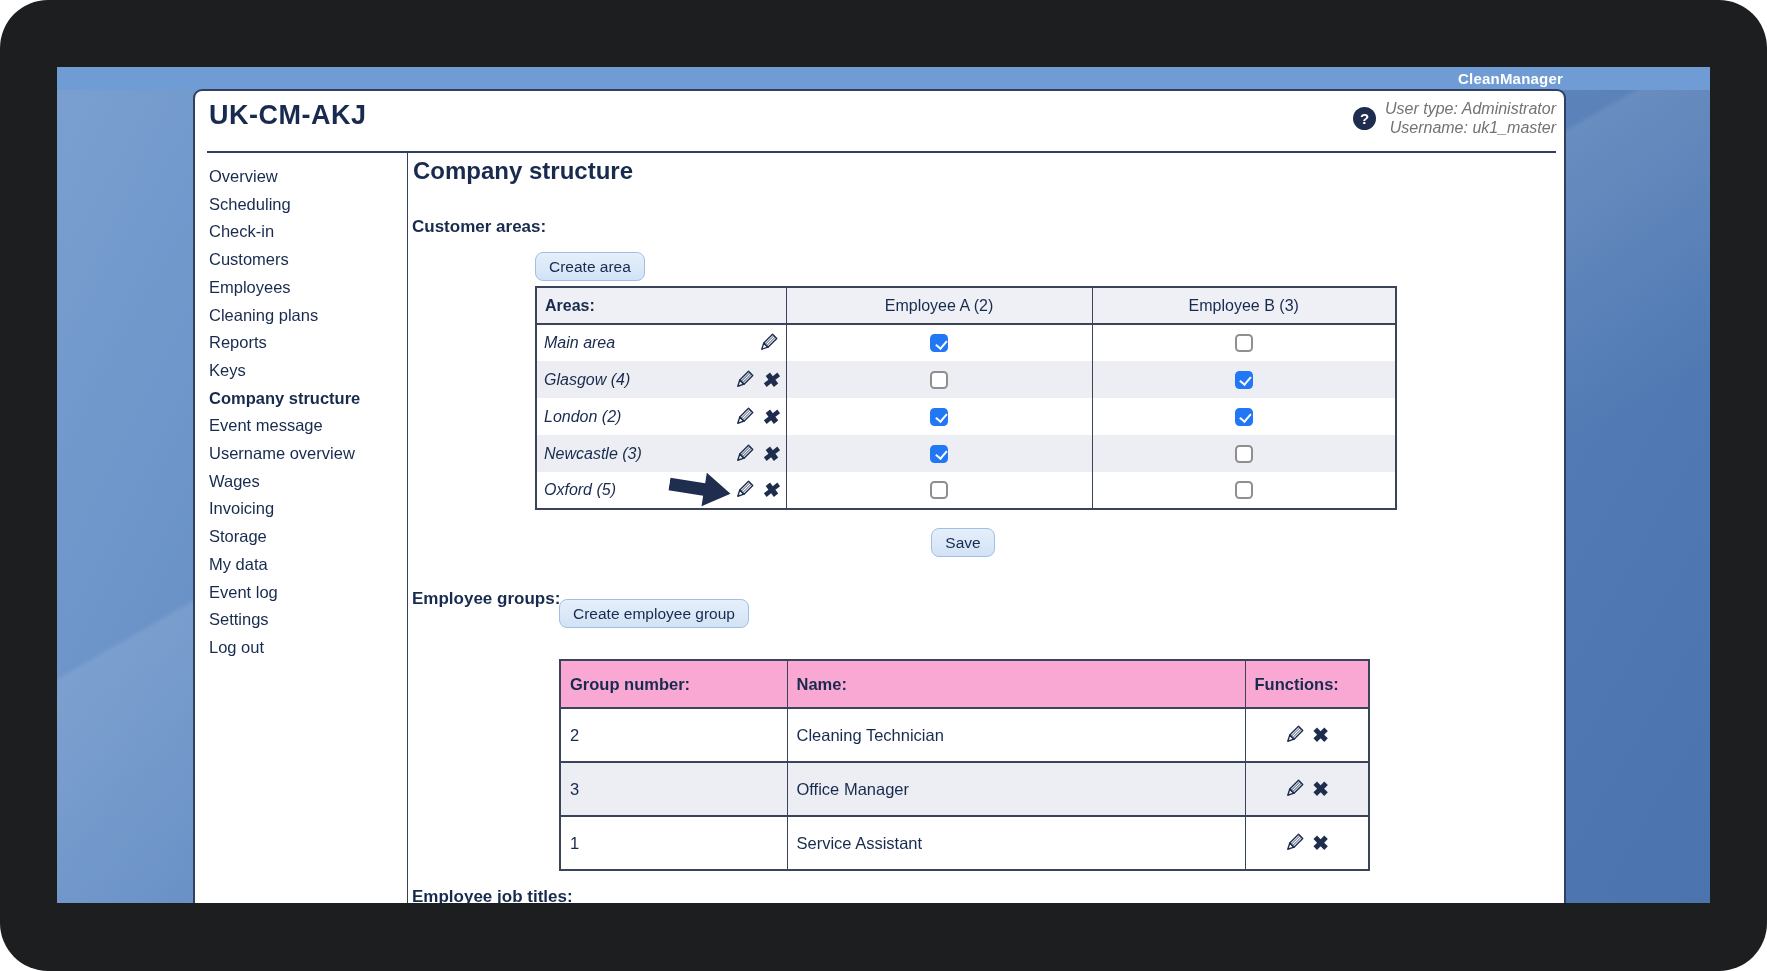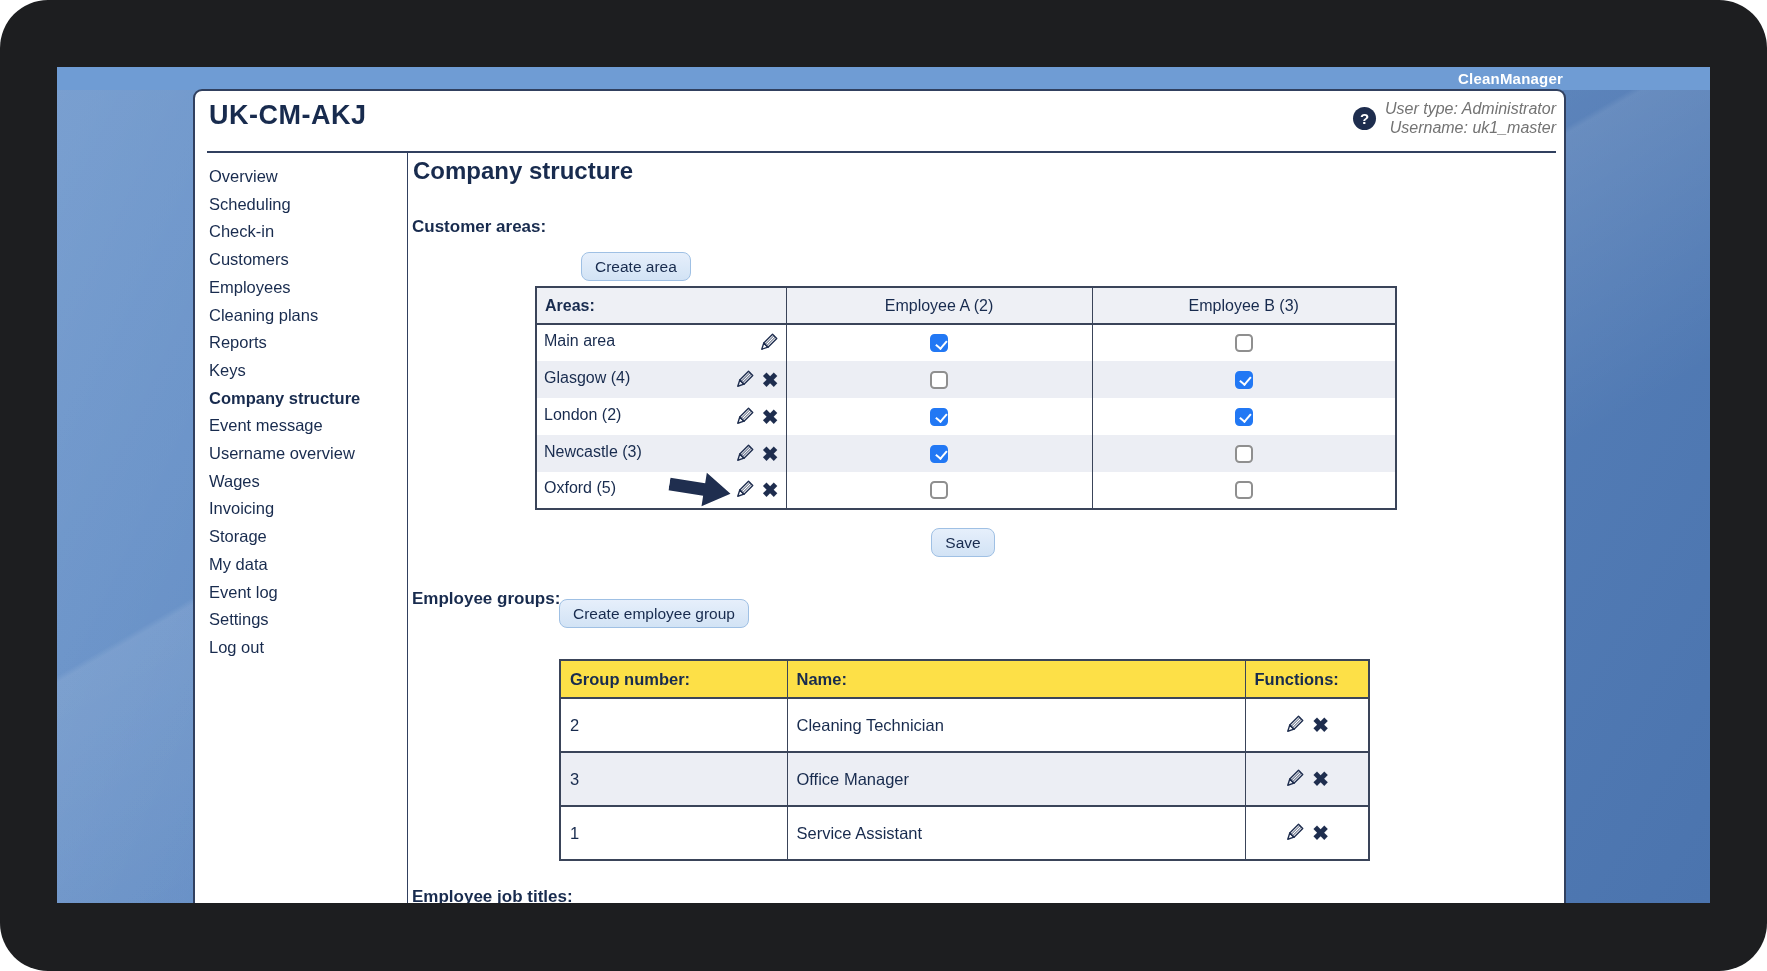--- a/index.html
+++ b/index.html
@@ -47,45 +47,45 @@
   .content{position:relative;flex:1;}
   .page-heading{position:absolute;left:5px;top:4px;margin:0;font-size:24px;font-weight:bold;}
   .section-label{position:absolute;font-size:17px;font-weight:bold;}
   .lbl-areas{left:4px;top:64px;text-align:right;}
   .lbl-groups{left:4px;top:436px;}
   .lbl-jobs{left:4px;top:734px;}
 
   .btn{position:absolute;background:linear-gradient(#e6effb,#d2e3f5);border:1px solid #9fc0e4;
        border-radius:8px;color:#182b4e;font-size:15.5px;font-family:"Liberation Sans",sans-serif;
        padding:4px 13px;height:29px;box-sizing:border-box;cursor:pointer;}
-  .btn-create-area{left:127px;top:99px;margin-left:46px;}
+  .btn-create-area{left:127px;top:99px;}
   .btn-save{left:523px;top:375px;width:64px;}
   .btn-create-group{left:151px;top:446px;}
 
   table{border-collapse:collapse;table-layout:fixed;}
   .areas-table{position:absolute;left:127px;top:133px;width:860px;
        border:2px solid #3a4459;font-size:16px;}
   .areas-table th,.areas-table td{border-left:1px solid #3a4459;padding:0;height:37px;box-sizing:border-box;}
   .areas-table th:first-child,.areas-table td:first-child{border-left:none;}
   .areas-table thead th{background:#eef0f5;border-bottom:2px solid #3a4459;font-weight:normal;}
   .areas-table thead th.h-areas{text-align:left;padding-left:8px;font-weight:bold;}
   .areas-table col.c1{width:250px;} .areas-table col.c2{width:306px;} .areas-table col.c3{width:304px;}
   .areas-table tbody tr:nth-child(even){background:#ecEEf4;background:#eceef4;}
   .c-name{padding:0 7px !important;}
-  .name-wrap{display:flex;justify-content:space-between;}
+  .name-wrap{display:flex;align-items:center;justify-content:space-between;font-style:italic;}
   .icons{display:flex;align-items:center;gap:7px;}
   .c-check{text-align:center;}
 
   .groups-table{position:absolute;left:151px;top:506px;width:809px;
        border:2px solid #3a4459;font-size:16.5px;}
   .groups-table col.g1{width:227px;} .groups-table col.g2{width:458px;} .groups-table col.g3{width:124px;}
   .groups-table th,.groups-table td{border-left:1.5px solid #3a4459;text-align:left;
        padding-left:9px;box-sizing:border-box;}
   .groups-table th:first-child,.groups-table td:first-child{border-left:none;}
-  .groups-table thead th{background:#fde047;height:38px;font-weight:bold;}
+  .groups-table thead th{background:#f9a8d4;height:48px;font-weight:bold;}
   .groups-table tbody td{height:54px;border-top:2px solid #3a4459;}
   .groups-table tbody tr:nth-child(even){background:#eceef4;}
   .g-fn{text-align:center !important;padding-left:0 !important;}
   .g-fn .icons{justify-content:center;}
 
   
   .cb{display:inline-block;width:18px;height:18px;border-radius:4.5px;background:#fff;
       border:2px solid #8f8f8f;box-sizing:border-box;vertical-align:middle;position:relative;cursor:pointer;}
   .cb.on{background:#2278f4;border-color:#2278f4;}
   .cb.on::after{content:"";position:absolute;left:5.5px;top:1.5px;width:4.5px;height:9px;

